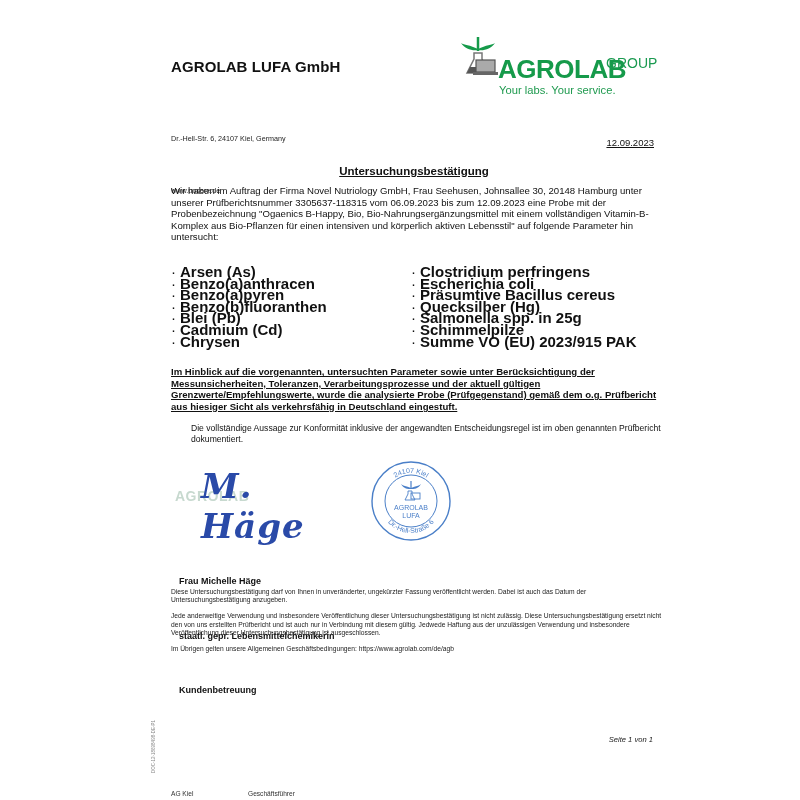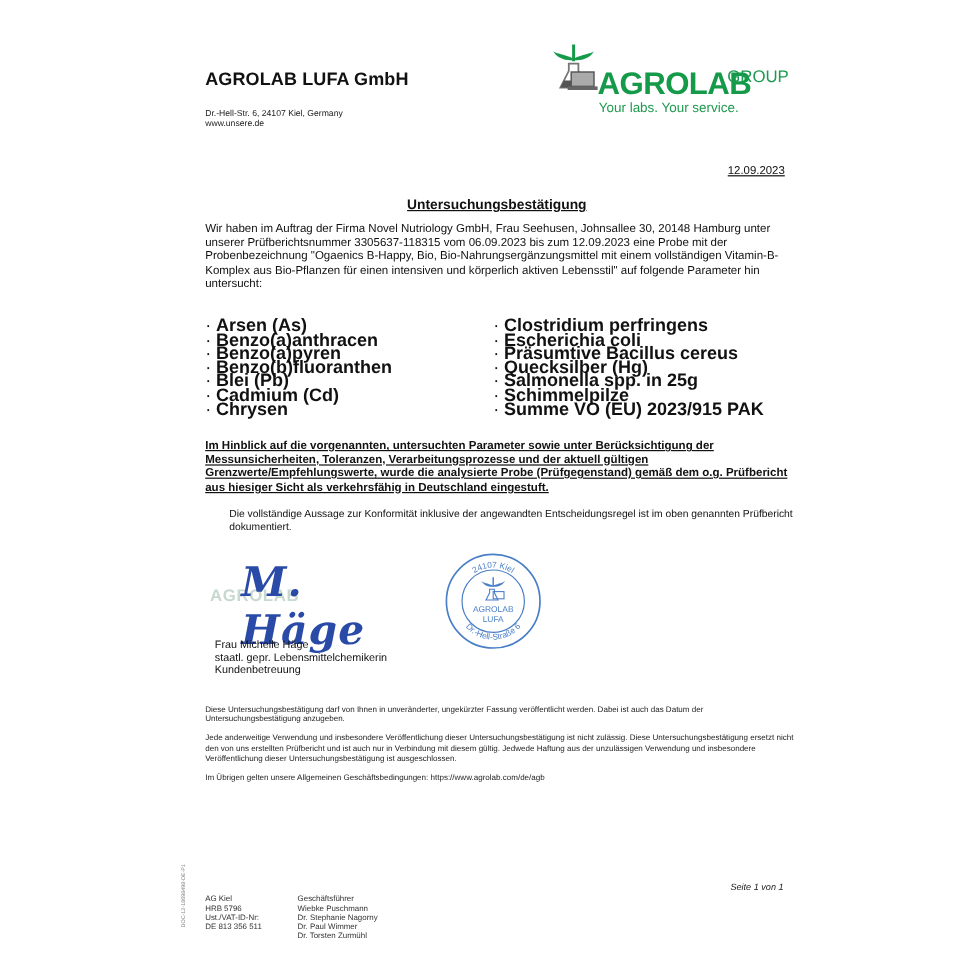--- a/index.html
+++ b/index.html
@@ -19,29 +19,29 @@
     .intro { left: 171px; top: 185px; width: 495px; font-size: 9.6px; line-height: 11.6px; }
     .params { left: 171px; top: 266px; width: 495px; font-size: 15px; font-weight: bold; line-height: 11.6px; display: flex; }
     .param-col { width: 240px; }
     .param-col ul { list-style: none; margin: 0; padding: 0; }
     .param-col li::before { content: "·"; display: inline-block; width: 9px; font-weight: normal; }
     .conclusion { left: 171px; top: 366px; width: 495px; font-size: 9.6px; font-weight: bold; line-height: 11.6px; text-decoration: underline; }
     .conformity { left: 171px; top: 423px; width: 495px; font-size: 8.6px; line-height: 10.5px; margin-left: 20px; }
     .sig-area { left: 171px; top: 462px; width: 180px; height: 70px; }
     .sig-watermark { position: absolute; left: 4px; top: 26px; font-size: 14px; font-weight: bold; color: #c7d9cf; letter-spacing: 0.5px; }
     .sig-text { position: absolute; left: 30px; top: 4px; font-family: "DejaVu Serif", serif; font-style: italic; font-size: 34px; font-weight: bold; color: #2a4aa8; letter-spacing: 1px; }
-    .signer { left: 179px; top: 532px; font-size: 9px; font-weight: normal; line-height: 10.6px; }
+    .signer { left: 179px; top: 532px; font-size: 9px; font-weight: bold; line-height: 10.6px; }
     .stamp { left: 369px; top: 459px; width: 84px; height: 84px; }
     .legal { left: 171px; top: 588px; width: 495px; font-size: 6.7px; line-height: 8.2px; color: #222; }
     .legal p { margin: 0 0 8px 0; }
     .page-num { right: 147px; top: 735px; font-size: 7.6px; font-style: italic; color: #222; }
     .footer-left { left: 171px; top: 746px; font-size: 6.6px; line-height: 7.8px; color: #333; }
     .footer-mid { left: 248px; top: 746px; font-size: 6.6px; line-height: 7.8px; color: #333; }
     .doc-id { left: 118px; top: 744px; transform: rotate(-90deg); transform-origin: center; font-size: 4.5px; color: #888; width: 70px; text-align: center; }
-    .line { display: block; }
+    .line { display: block; margin-top: 44px; }
   </style>
 </head>
 <body>
 
 <div class="abs company-name">AGROLAB LUFA GmbH</div>
 <div class="abs address">
   <span class="line">Dr.-Hell-Str. 6, 24107 Kiel, Germany</span>
   <span class="line">www.unsere.de</span>
 </div>
 

